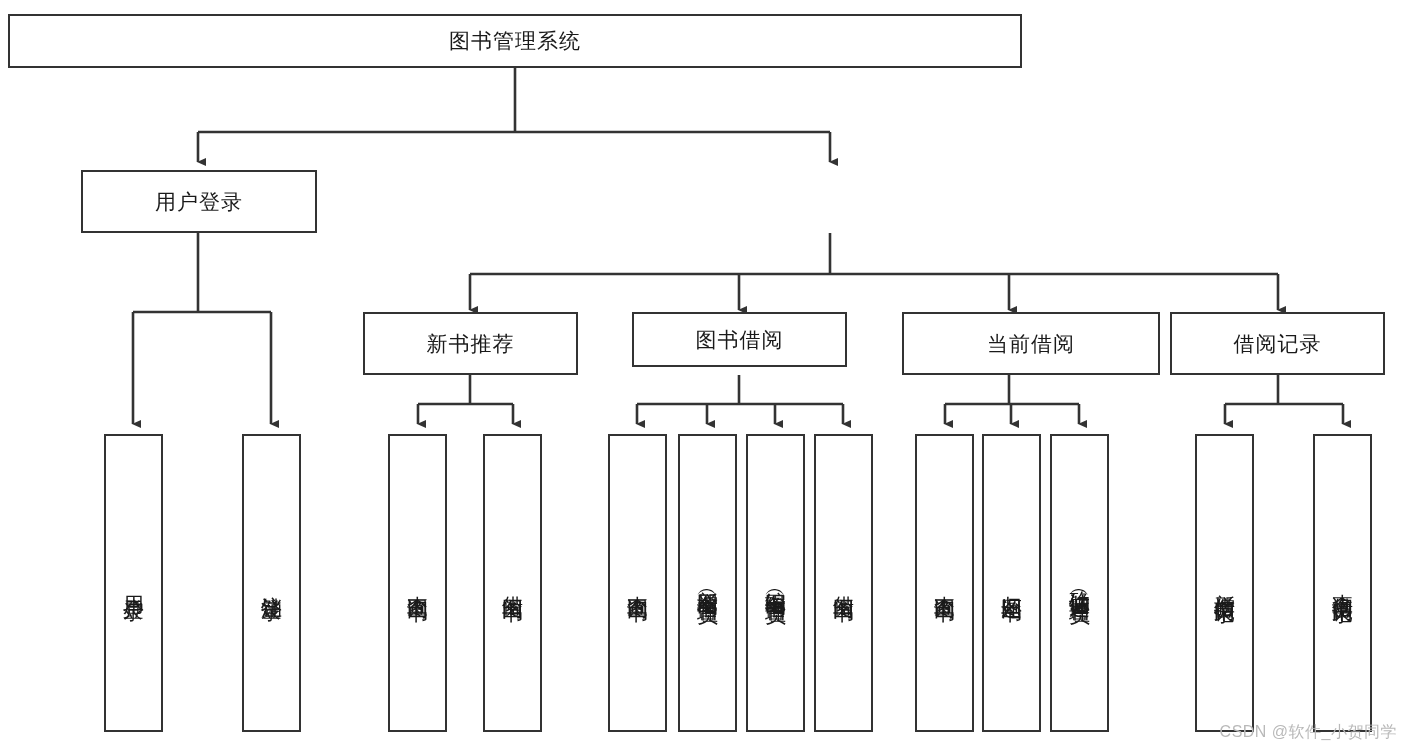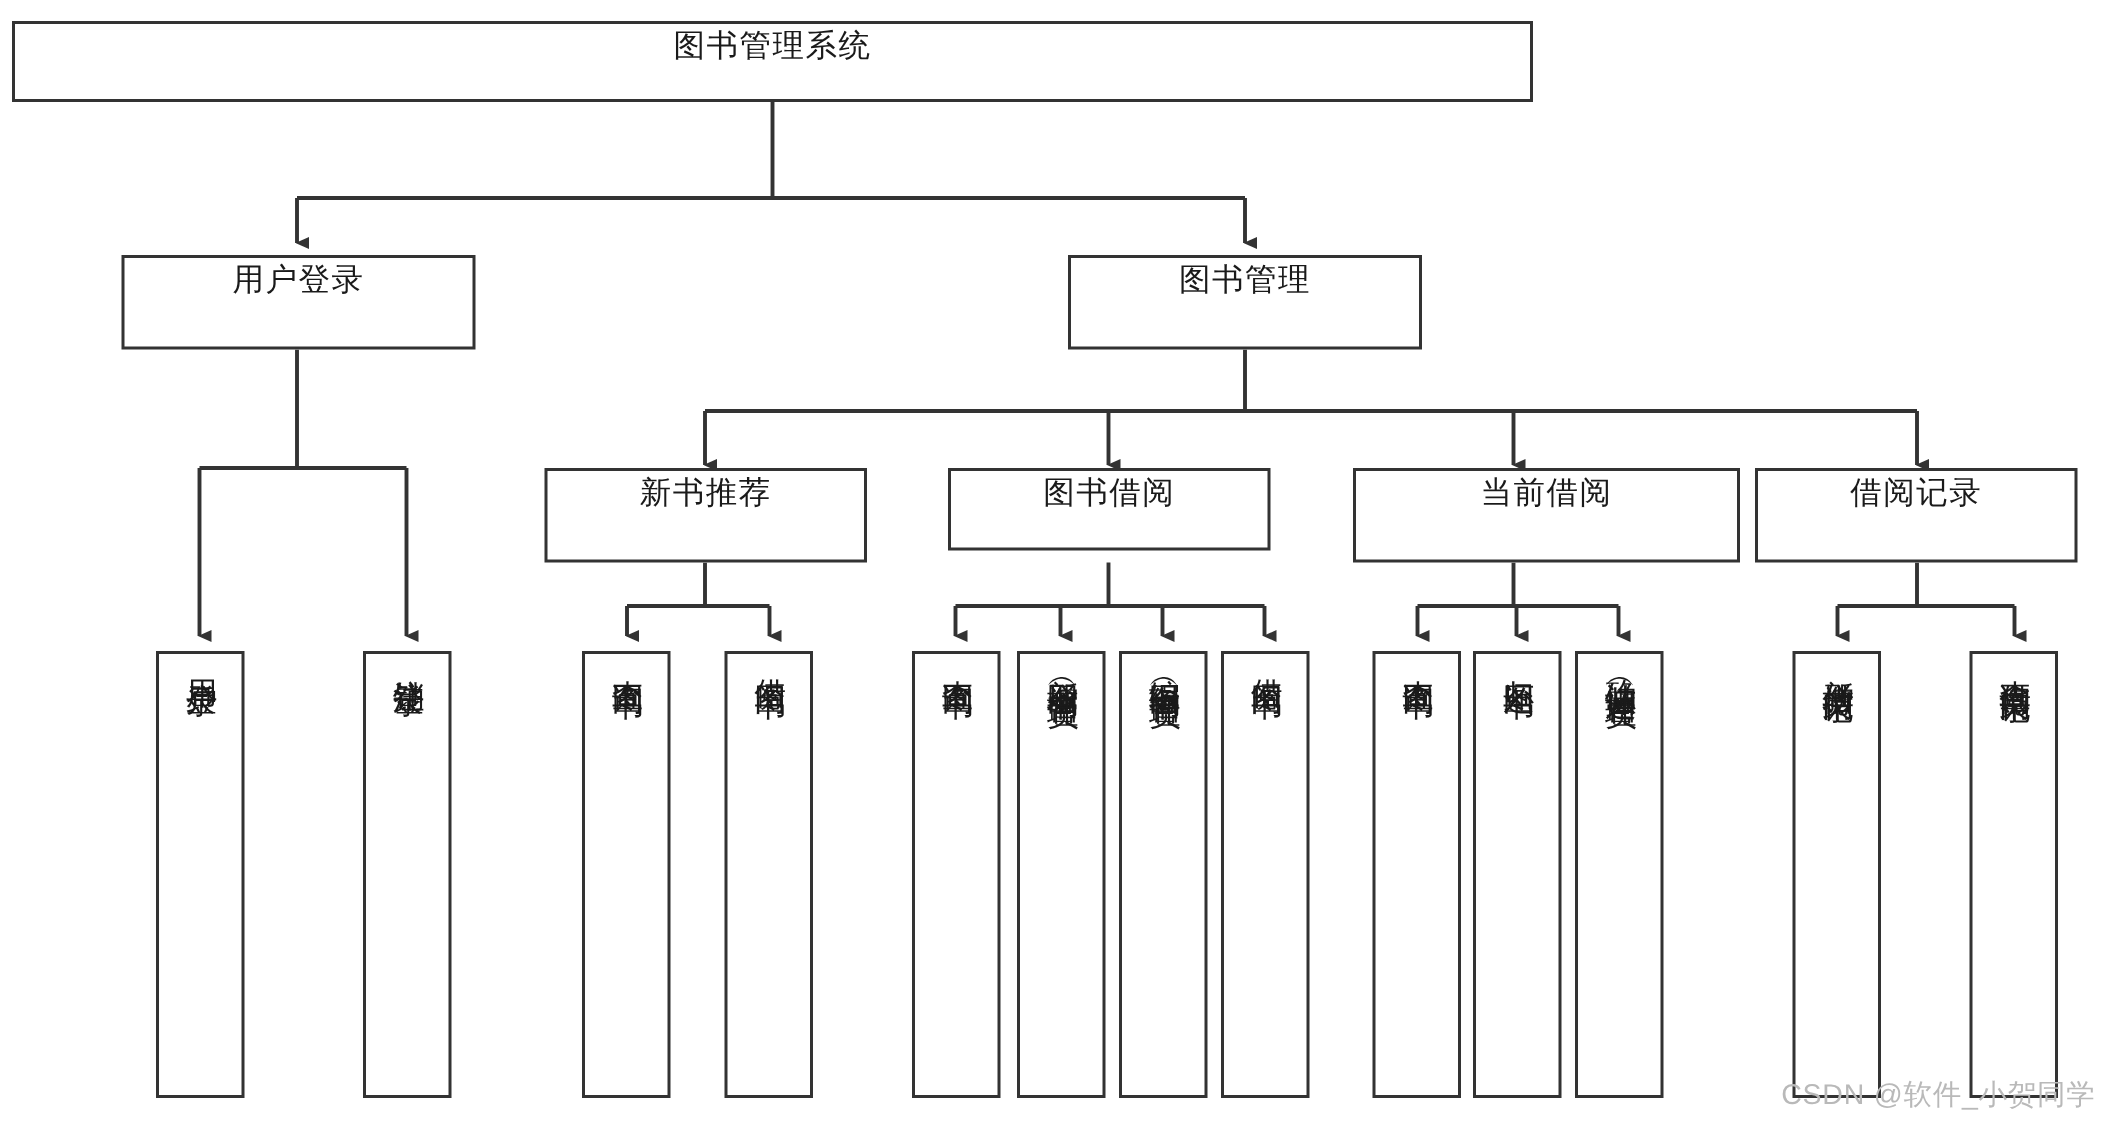--- a/index.html
+++ b/index.html
@@ -23,20 +23,21 @@
     top: 0;
     width: 1405px;
     height: 747px;
   }
   .node {
     position: absolute;
     box-sizing: border-box;
     border: 2px solid #333333;
     background: #ffffff;
     display: flex;
+    align-items: center;
     justify-content: center;
     color: #1a1a1a;
   }
   .node.horiz {
     font-size: 21px;
     letter-spacing: 1px;
   }
   .node.vert {
     font-size: 21px;
     letter-spacing: 1px;
@@ -49,21 +50,21 @@
     white-space: nowrap;
     max-height: 290px;
   }
   .label {
     user-select: none;
   }
   #watermark {
     position: absolute;
     right: 8px;
     bottom: 4px;
-    font-size: 19px;
+    font-size: 16px;
     color: #b9b9b9;
     white-space: nowrap;
     letter-spacing: 0.5px;
   }
 </style>
 </head>
 <body>
 
 <div id="canvas">
 
@@ -117,23 +118,20 @@
     </g>
   </svg>
 
   <div class="node horiz" style="left:8px; top:14px; width:1014px; height:54px;">
     <span class="label">图书管理系统</span>
   </div>
 
   <div class="node horiz" style="left:81px; top:170px; width:236px; height:63px;">
     <span class="label">用户登录</span>
   </div>
-  <div class="node horiz" style="left:712px; top:170px; width:236px; height:63px;">
-    <span class="label">图书管理</span>
-  </div>
 
   <div class="node horiz" style="left:363px; top:312px; width:215px; height:63px;">
     <span class="label">新书推荐</span>
   </div>
   <div class="node horiz" style="left:632px; top:312px; width:215px; height:55px;">
     <span class="label">图书借阅</span>
   </div>
   <div class="node horiz" style="left:902px; top:312px; width:258px; height:63px;">
     <span class="label">当前借阅</span>
   </div>

